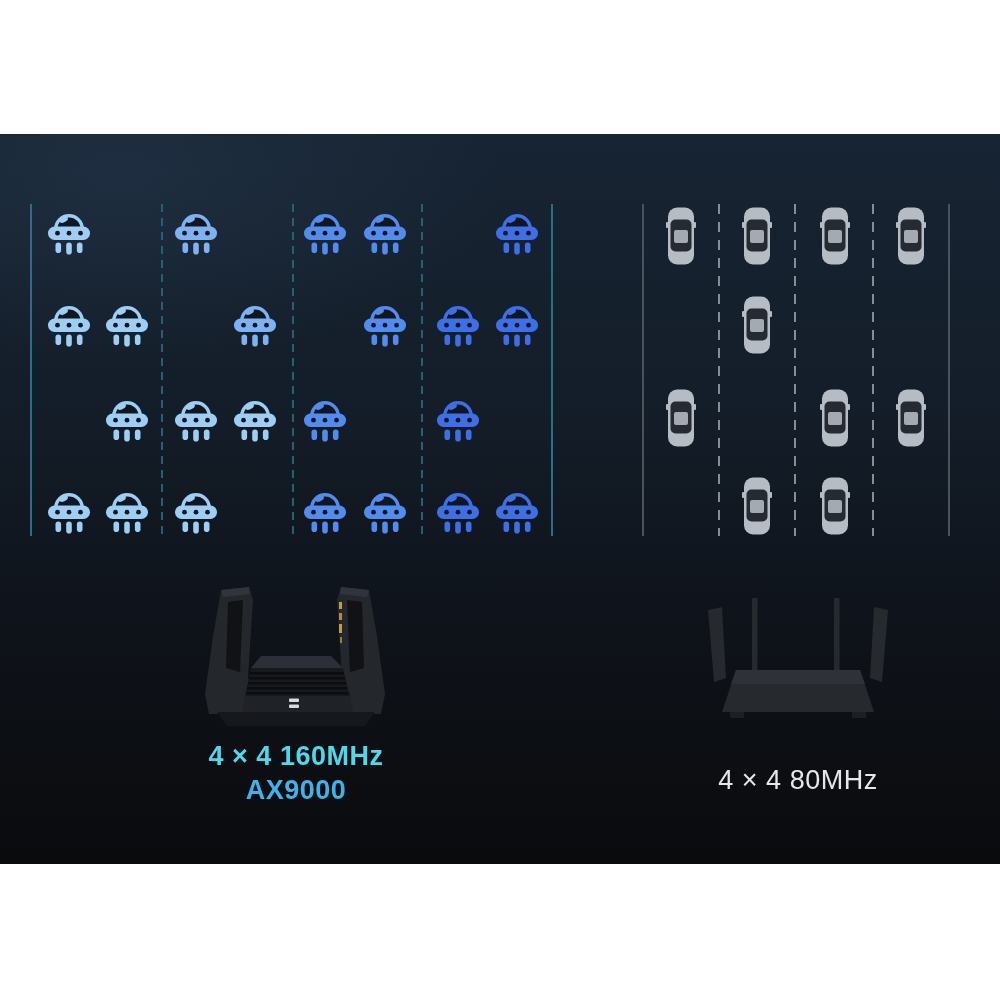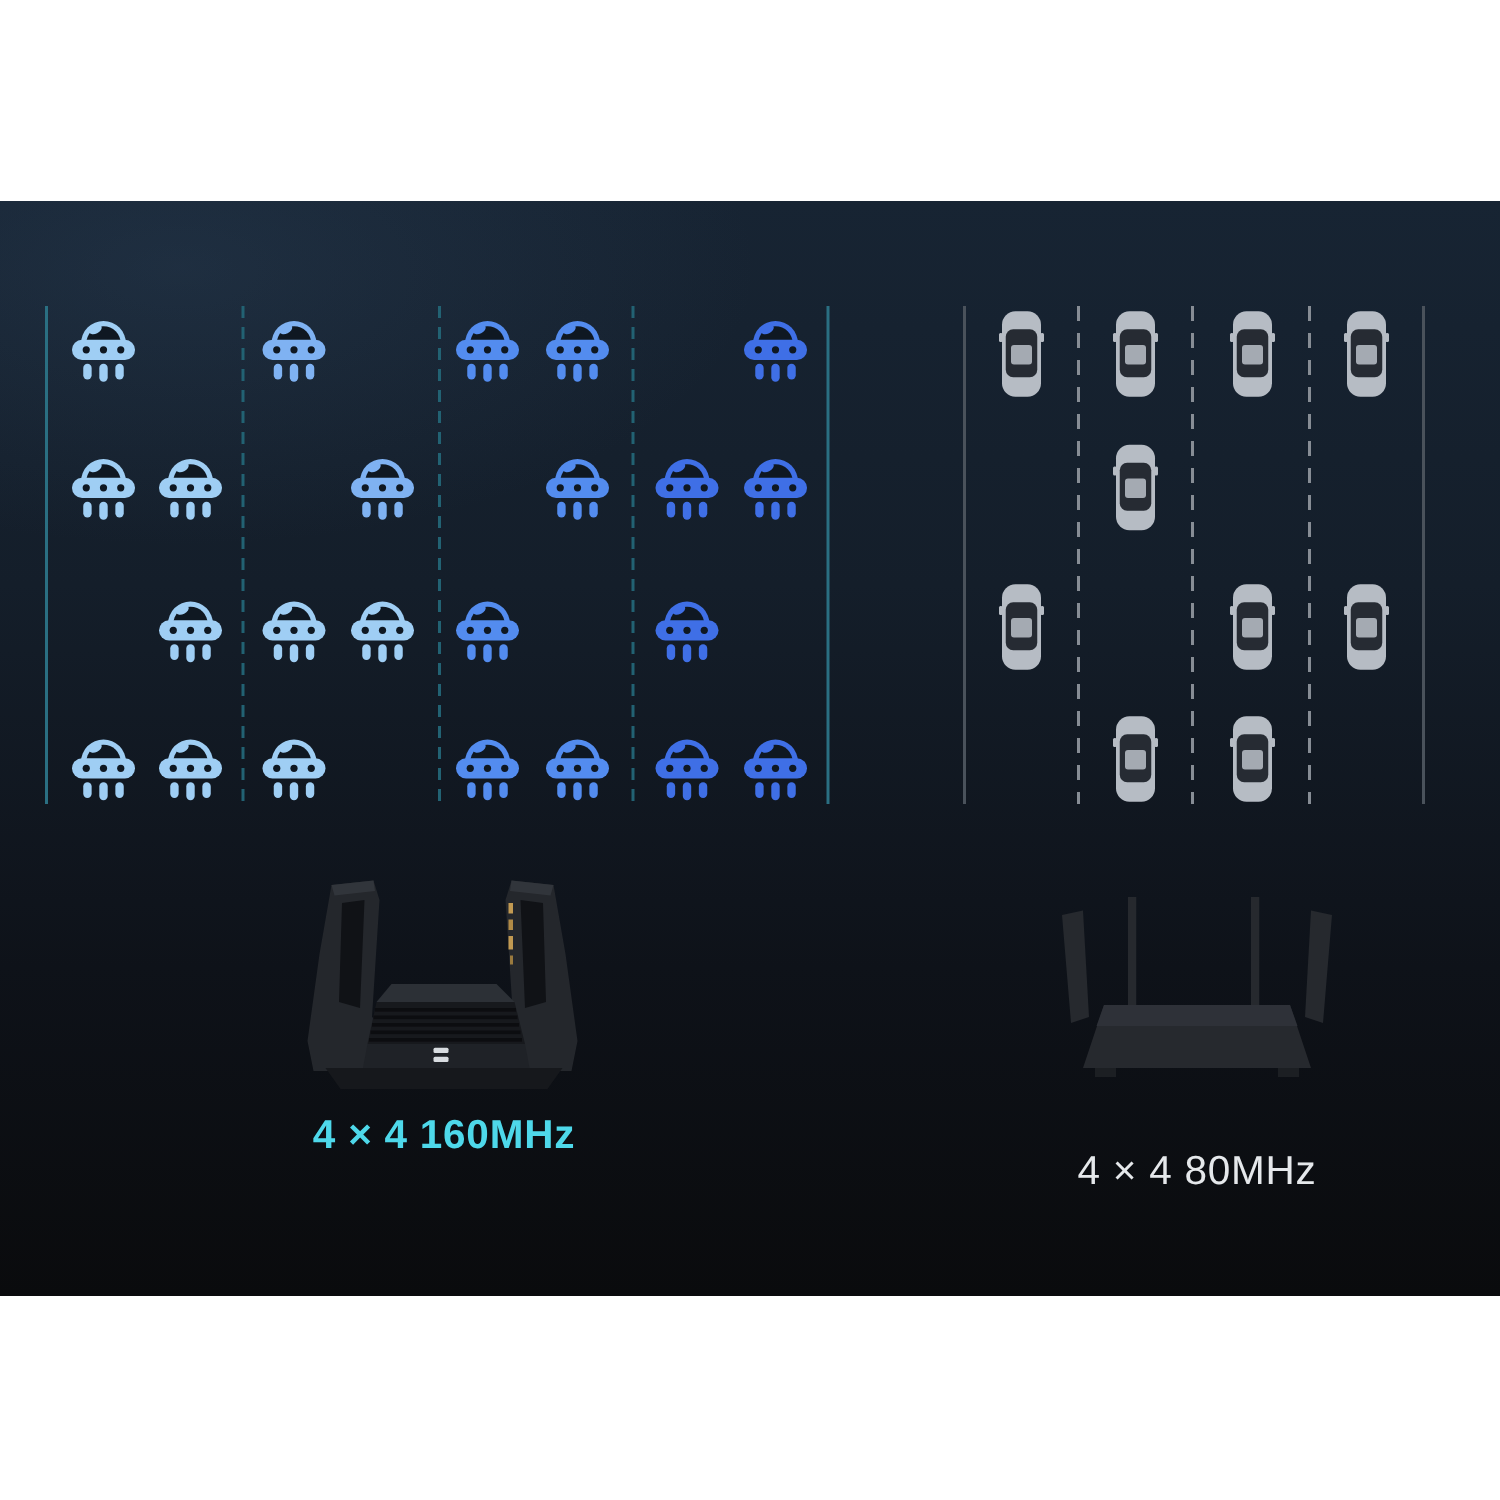--- a/index.html
+++ b/index.html
@@ -440,19 +440,20 @@
         </g>
         <polygon points="36,74 160,74 174,116 22,116" fill="#26292e"></polygon>
         <polygon points="36,74 160,74 165,88 31,88" fill="#2e3138"></polygon>
         <rect x="30" y="116" width="14" height="6" fill="#1c1f23"></rect>
         <rect x="152" y="116" width="14" height="6" fill="#1c1f23"></rect>
       </svg>
     </div>
 
     <div class="caption caption-ax9000">
       <div class="line" style="color: rgb(78, 216, 234);">4 × 4 160MHz</div>
+      <div class="line" style="color: rgb(60, 179, 233);">AX9000</div>
     </div>
     <div class="caption caption-ax6">
       <div class="line" style="color: rgb(229, 232, 235);">4 × 4 80MHz</div>
     </div>
 
   </div>
 </div>
 
 </body></html>

